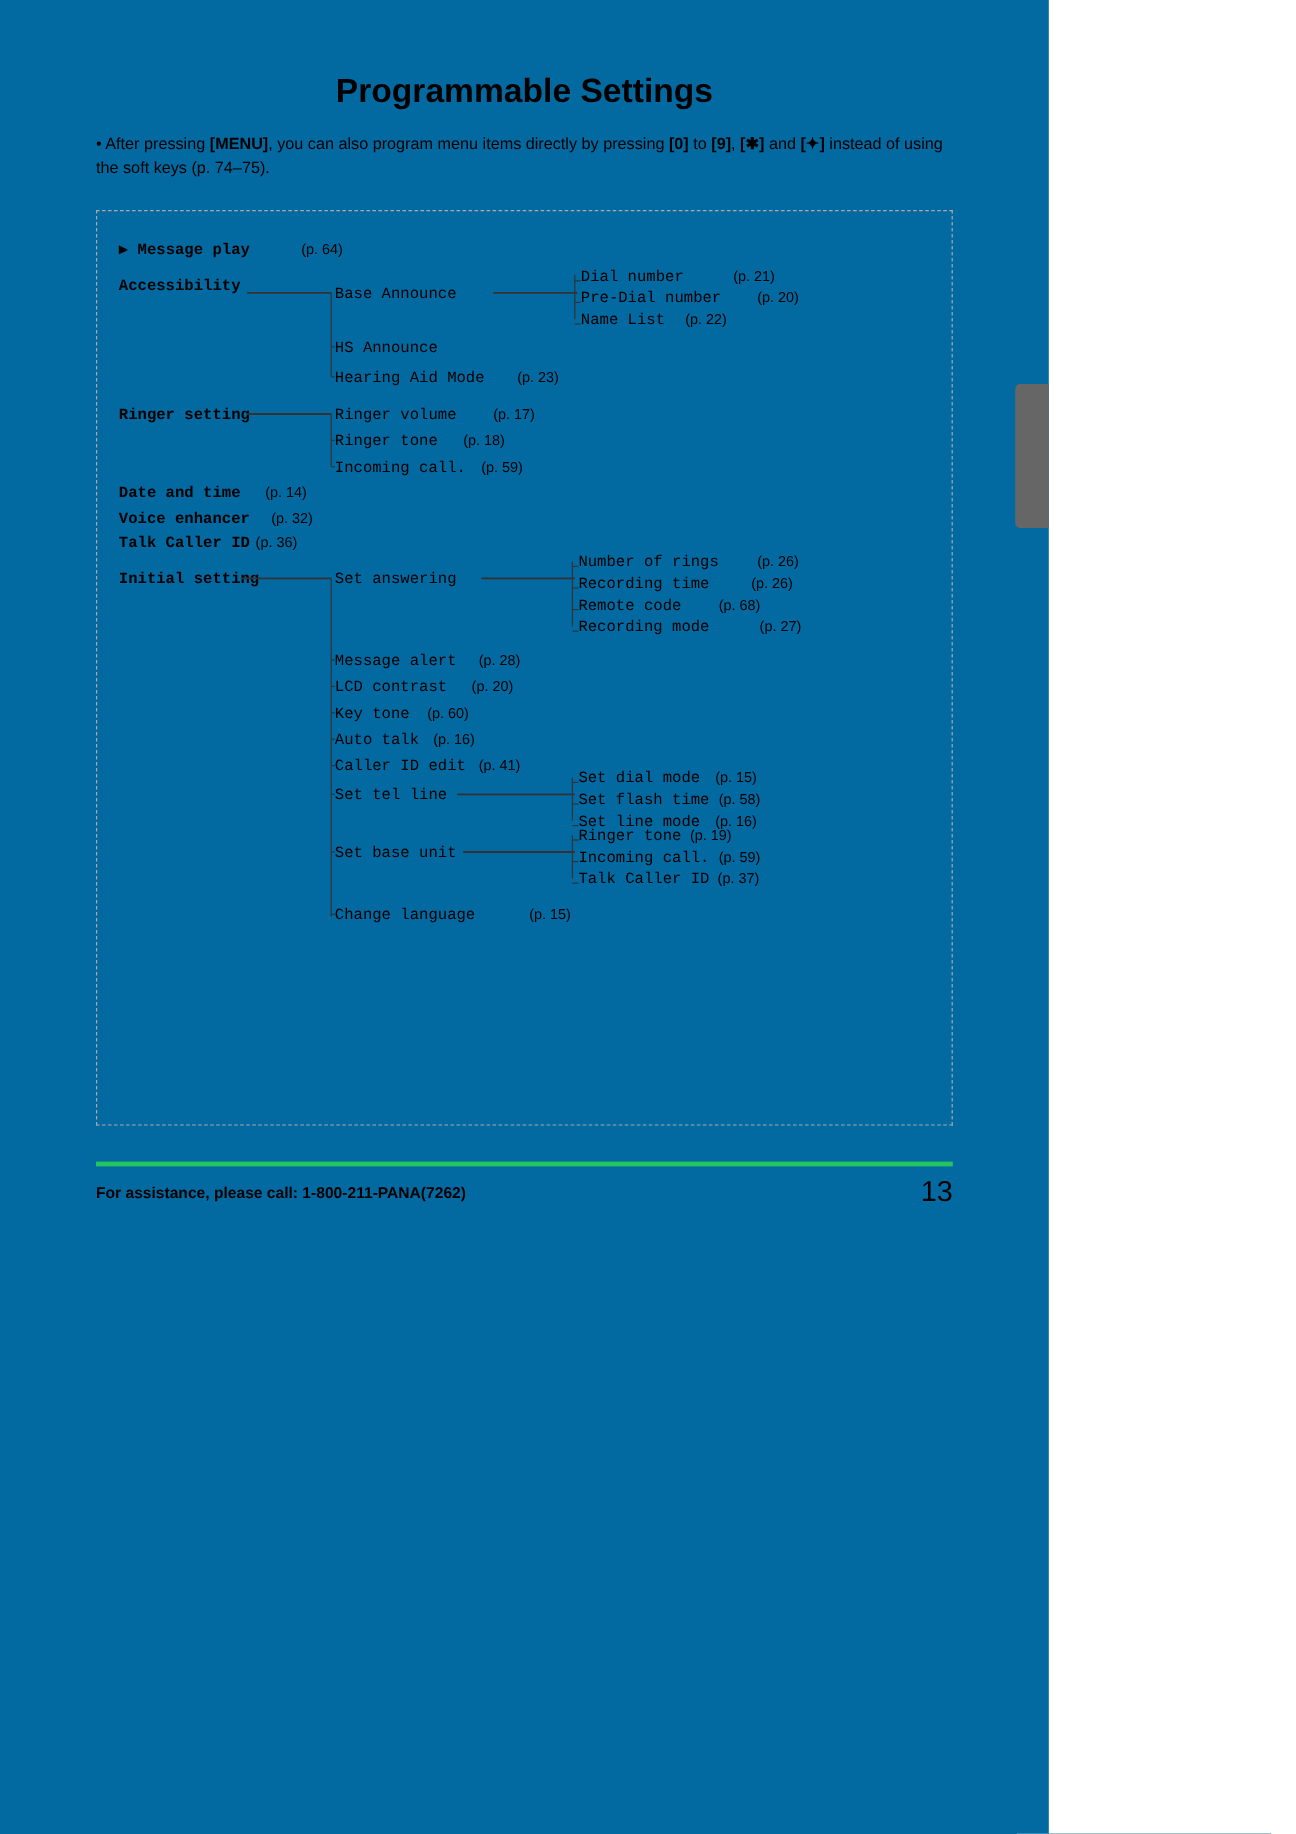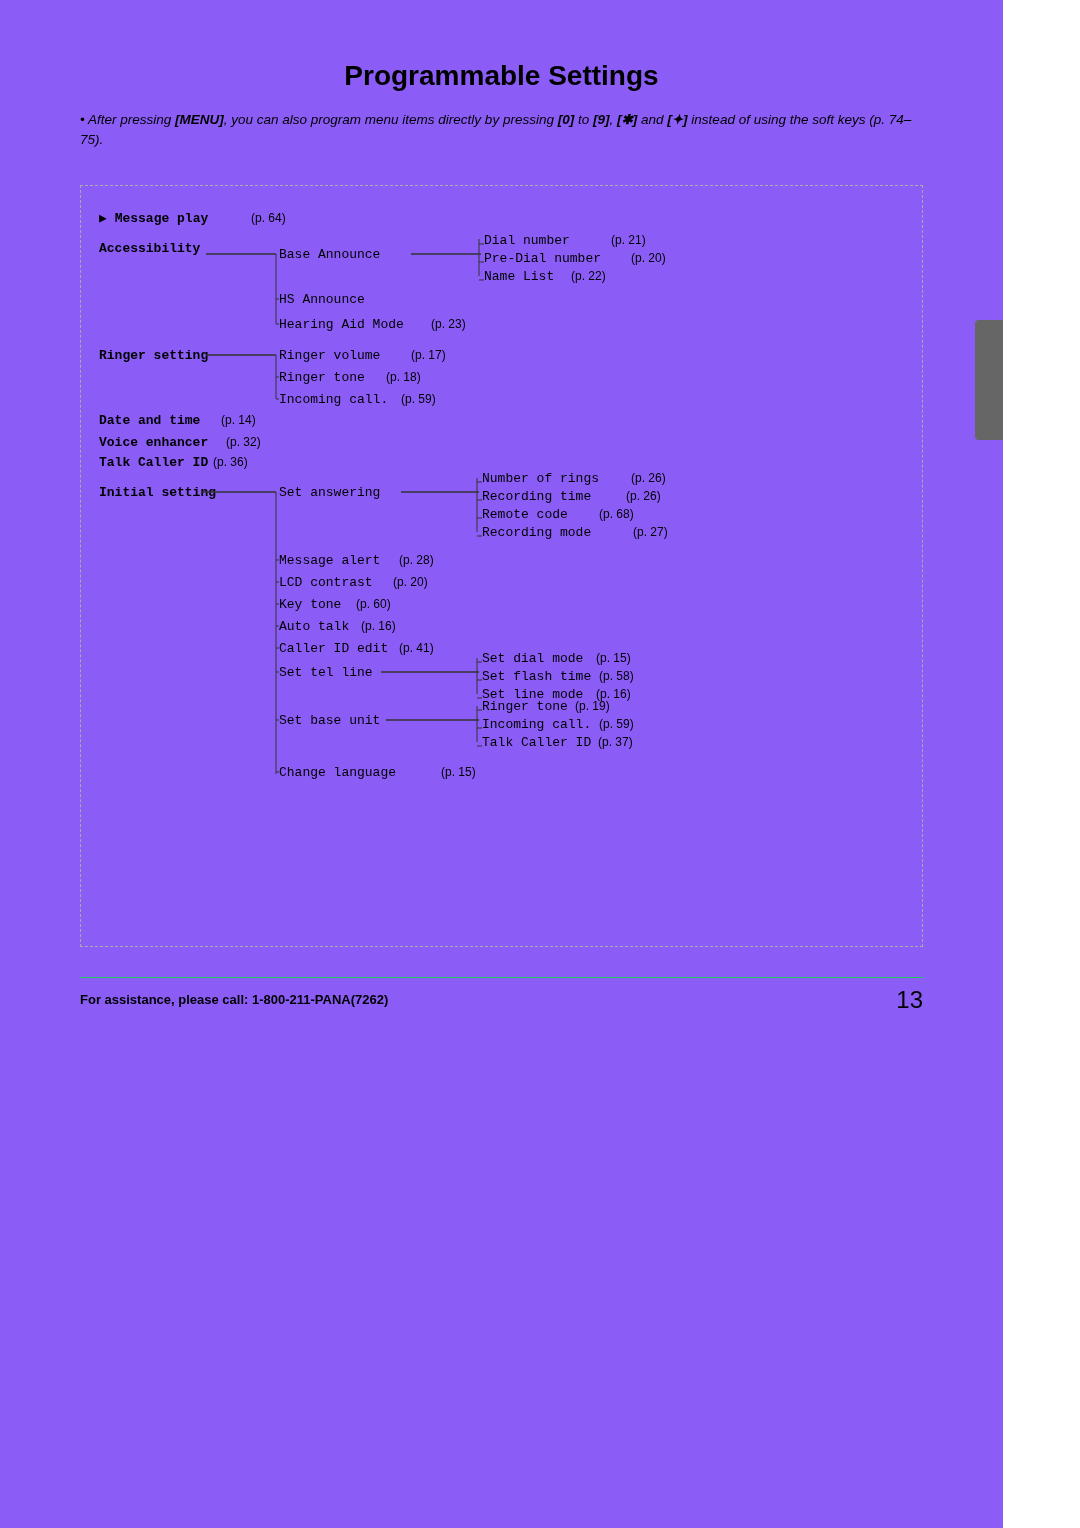--- a/index.html
+++ b/index.html
@@ -5,23 +5,23 @@
     * { margin: 0; padding: 0; box-sizing: border-box; }
     body {
       width: 1080px;
       min-height: 1528px;
       background: #fff;
       font-family: Arial, Helvetica, sans-serif;
       position: relative;
     }
 
     .page {
-      width: 1003px;
+      width: 874px;
       min-height: 1528px;
-      background: #8b5cf6;
+      background: #0369a1;
       padding: 60px 80px 60px 80px;
       position: relative;
     }
 
     
     .side-tab {
       position: absolute;
       right: 0;
       top: 320px;
       width: 28px;
@@ -57,44 +57,43 @@
     }
 
     .intro-text {
       font-size: 13.5px;
       margin-bottom: 6px;
       line-height: 1.5;
     }
 
     .intro-note {
       font-size: 13.5px;
-      margin-bottom: 34px;
+      margin-bottom: 24px;
       line-height: 1.5;
-      font-style: italic;
     }
 
     .intro-note b {
       font-weight: bold;
     }
 
     
     .menu-table-container {
       border: 1px dashed #aaa;
       padding: 18px 10px 18px 10px;
       position: relative;
       margin-top: 10px;
     }
 
     
     .footer {
       margin-top: 30px;
       display: flex;
       justify-content: space-between;
       align-items: center;
-      border-top: 1px solid #22c55e;
+      border-top: 4px solid #22c55e;
       padding-top: 8px;
     }
 
     .footer-note {
       font-size: 13px;
       font-weight: bold;
     }
 
     .page-number {
       font-size: 24px;

